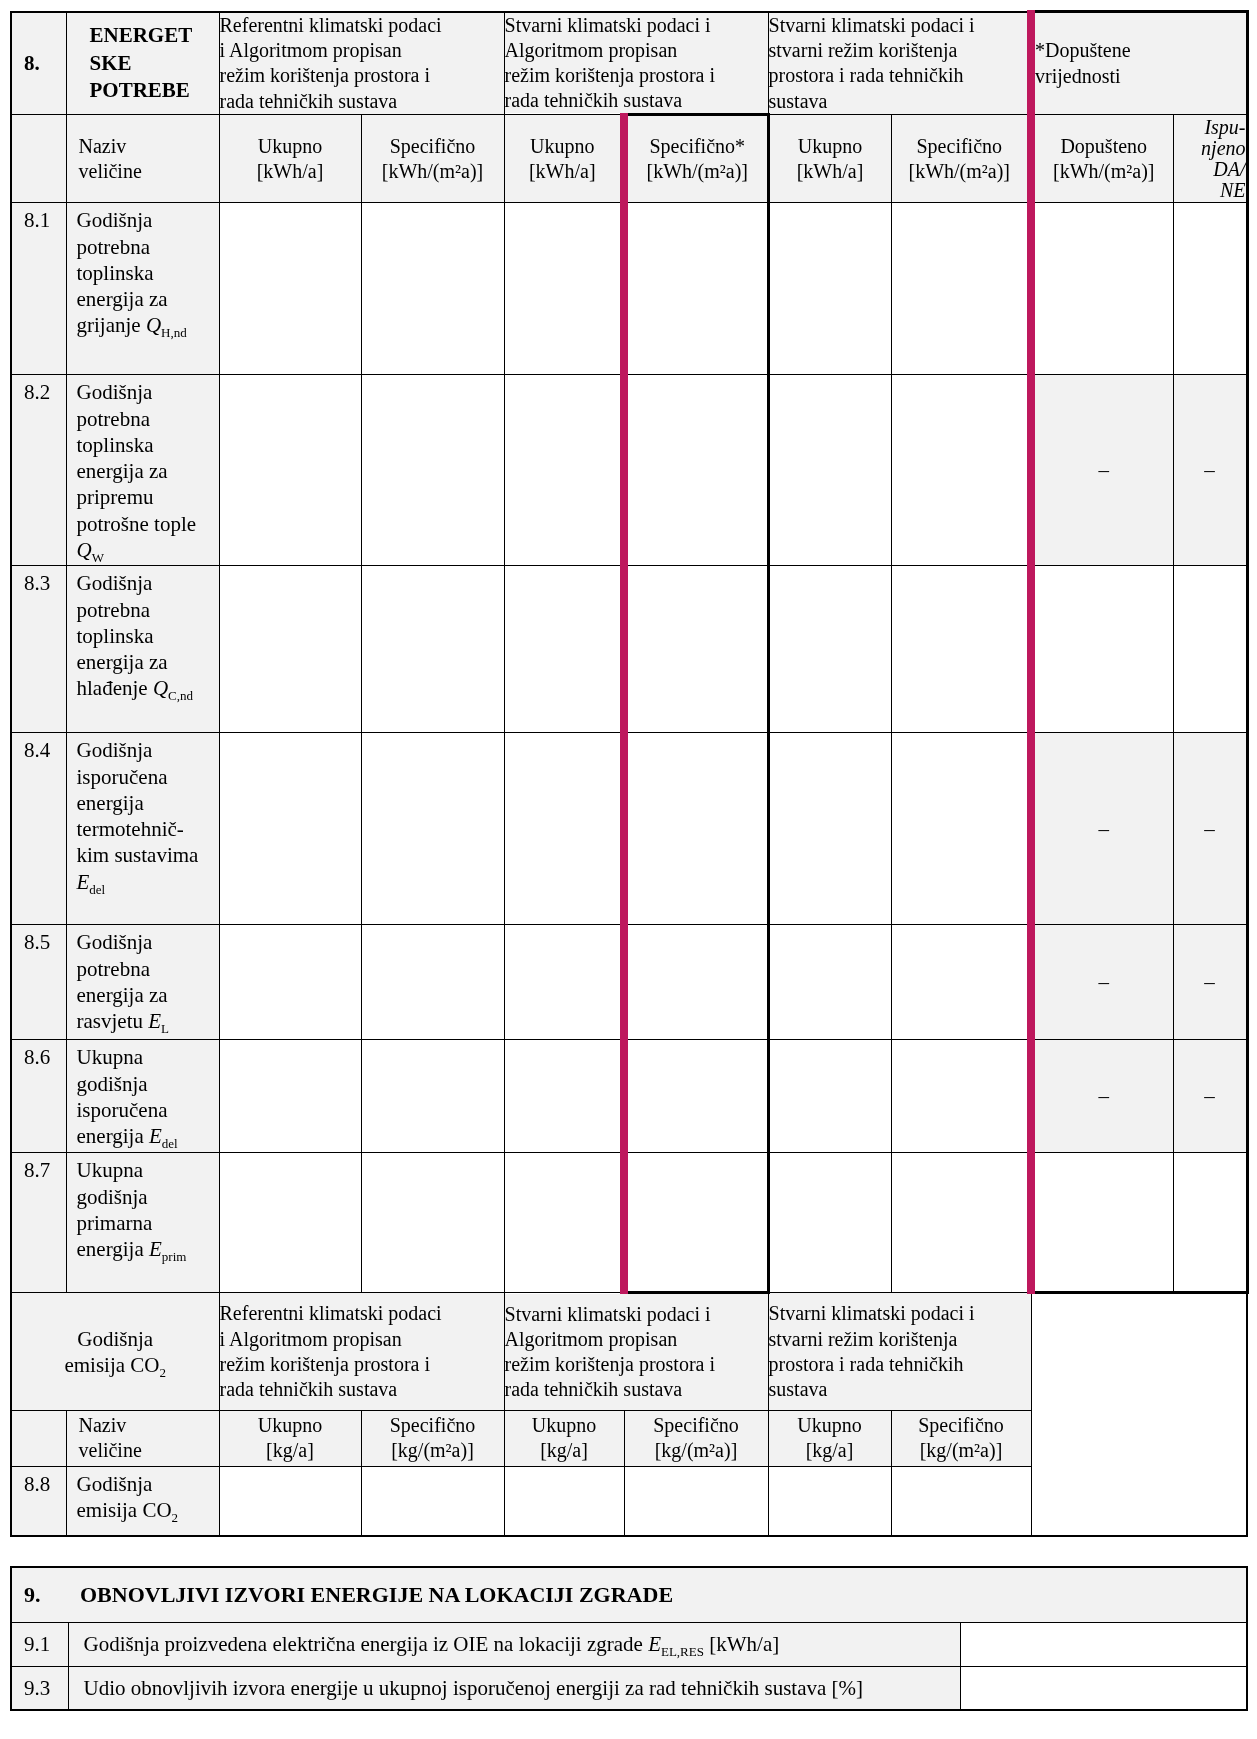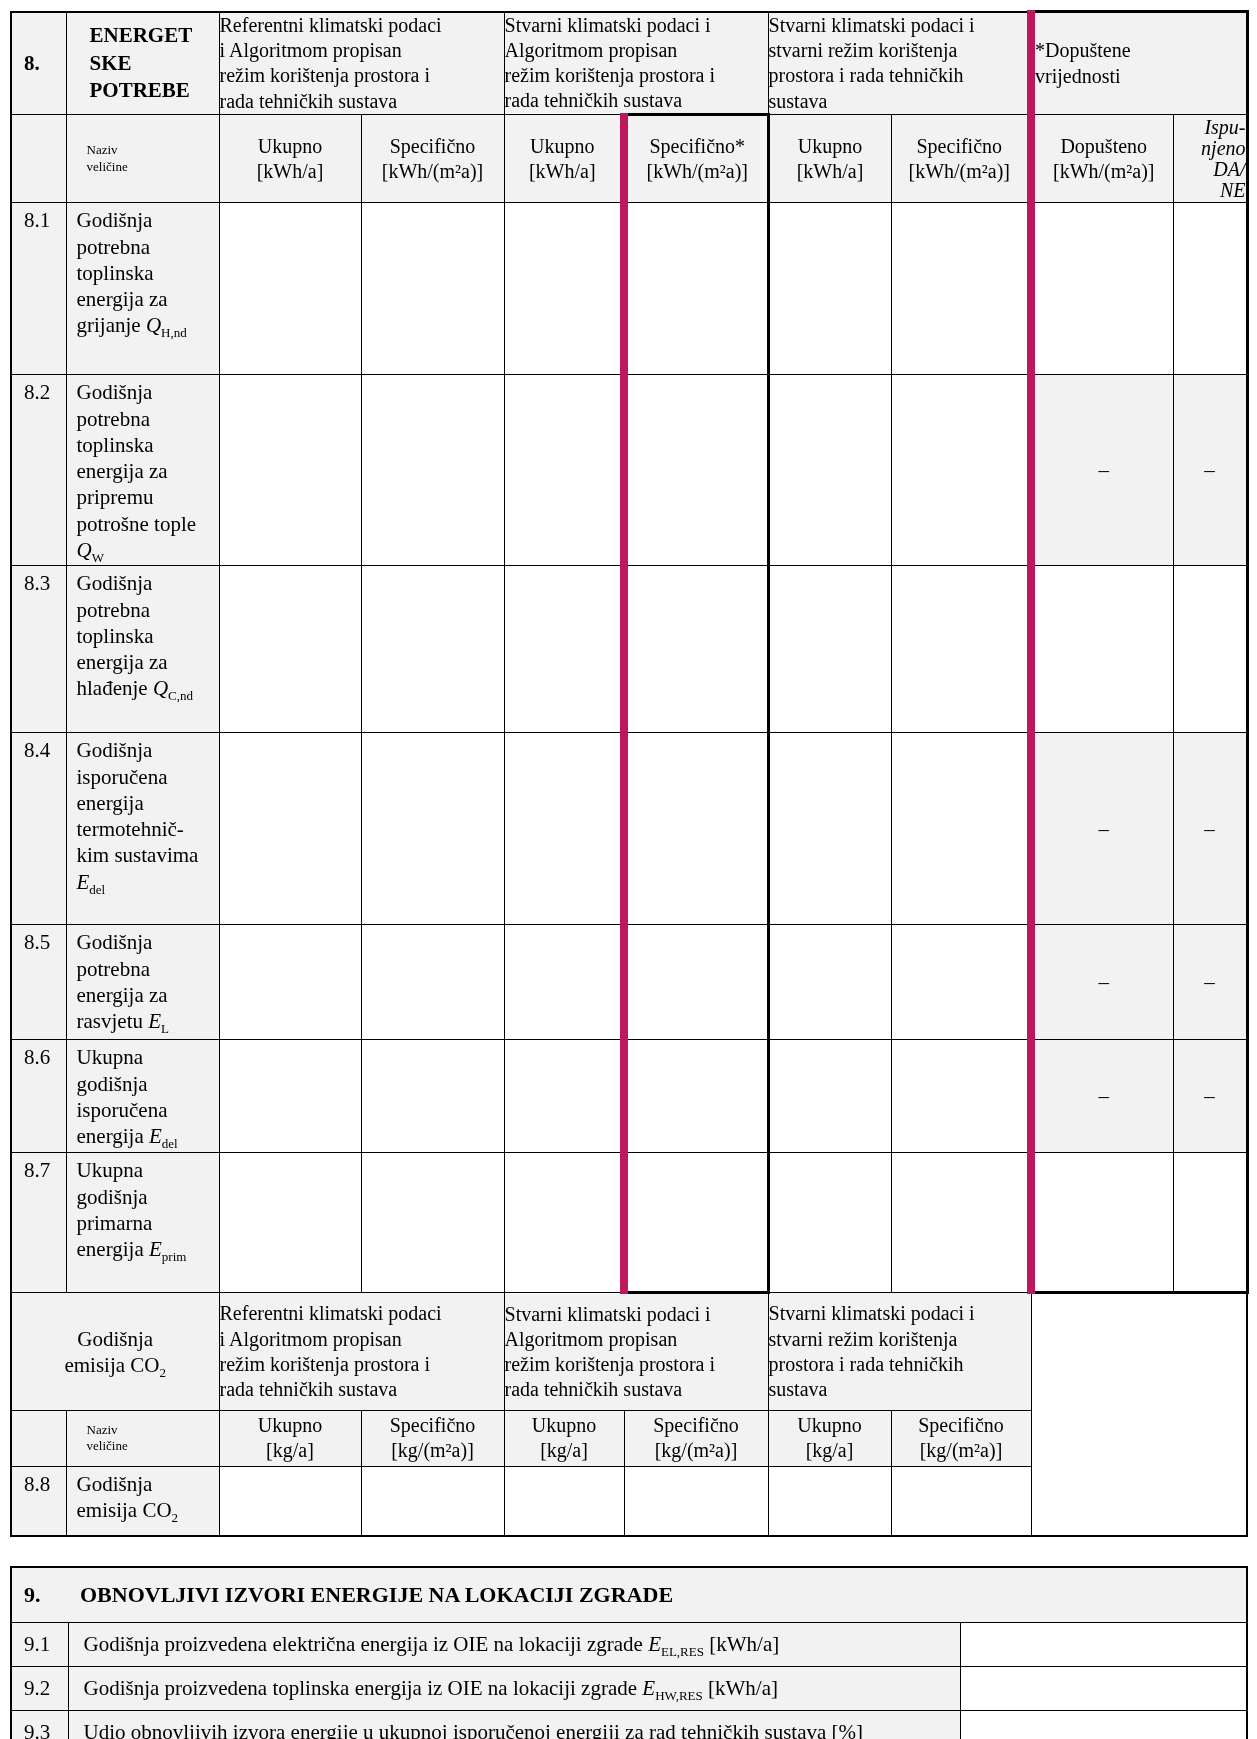--- a/index.html
+++ b/index.html
@@ -9,21 +9,21 @@
         border:2px solid #000;margin-left:10px;}
   #t8{margin-top:10px;}
   #t9{margin-top:29px;}
   td{border:1px solid #000;padding:0;vertical-align:top;
      font-size:21px;line-height:1.25;overflow:hidden;}
   .shade{background:#f2f2f2;}
   
   .gh{font-size:20px;line-height:1.26;text-align:left;vertical-align:middle;}
   .uc{font-size:20px;line-height:1.26;text-align:center;vertical-align:middle;padding:2px;}
   .isp{font-size:20px;line-height:21px;text-align:right;vertical-align:middle;padding:1px 0;font-style:italic;}
-  .name-cell{vertical-align:middle;font-size:13px;line-height:1.26;padding-left:20px;}
+  .name-cell{vertical-align:middle;font-size:20px;line-height:1.26;padding-left:12px;}
   
   .num{padding:4px 0 0 12px;}
   .numtop{vertical-align:middle;padding-left:12px;font-weight:bold;}
   .lbl{padding:4px 12px 0 10px;}
   .title-cell{vertical-align:middle;padding-left:23px;font-weight:bold;line-height:1.3;}
   .co2lbl{vertical-align:middle;text-align:center;}
   .co2lbl .inner{max-width:132px;margin:0 auto;}
   
   .allowed{text-align:center;vertical-align:middle;}
   
@@ -302,23 +302,18 @@
     <td class="shade t9head" colspan="3">
       <span class="n">9.</span><span>OBNOVLJIVI IZVORI ENERGIJE NA LOKACIJI ZGRADE</span>
     </td>
   </tr>
   <tr style="height:44px">
     <td class="shade t9num">9.1</td>
     <td class="shade t9lbl"><span>Godišnja proizvedena električna energija iz OIE na lokaciji zgrade </span><span class="sym">E</span><sub>EL,RES</sub><span> [kWh/a]</span></td>
     <td></td>
   </tr>
   <tr style="height:44px">
-    <td class="shade t9num">9.2</td>
-    <td class="shade t9lbl"><span>Godišnja proizvedena toplinska energija iz OIE na lokaciji zgrade </span><span class="sym">E</span><sub>HW,RES</sub><span> [kWh/a]</span></td>
-    <td></td>
-  </tr>
-  <tr style="height:44px">
     <td class="shade t9num">9.3</td>
     <td class="shade t9lbl"><span>Udio obnovljivih izvora energije u ukupnoj isporučenoj energiji za rad tehničkih sustava [%]</span><span class="sym"></span><sub></sub><span></span></td>
     <td></td>
   </tr>
 </tbody>
   </table>
 
 </body></html>

